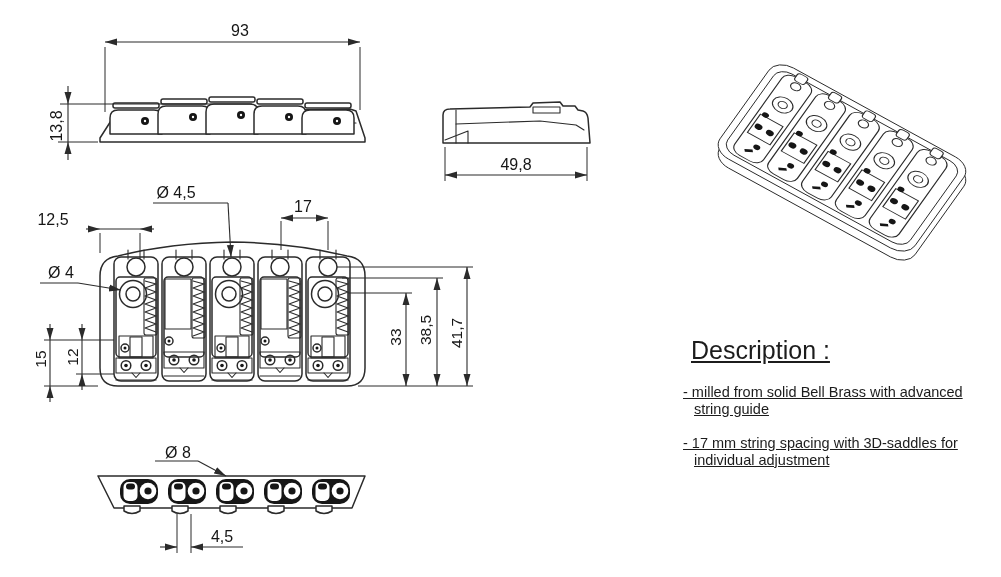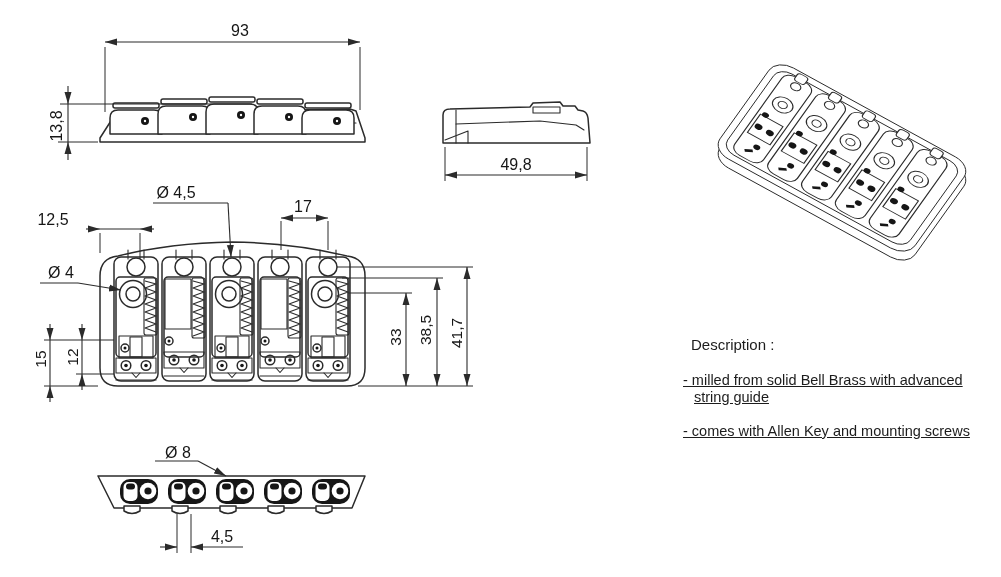--- a/index.html
+++ b/index.html
@@ -12,21 +12,21 @@
   .s  {fill:#ffffff;stroke:#2b2b2b;stroke-width:1.5;stroke-linejoin:round;}
   .sn {fill:none;stroke:#2b2b2b;stroke-width:1.5;stroke-linejoin:round;stroke-linecap:round;}
   .snt{fill:none;stroke:#2b2b2b;stroke-width:1.1;stroke-linejoin:round;stroke-linecap:round;}
   .sd {fill:#161616;stroke:none;}
   .sw {fill:#ffffff;stroke:none;}
   .ext{fill:none;stroke:#2b2b2b;stroke-width:1;}
   .dml{fill:none;stroke:#2b2b2b;stroke-width:1.1;}
   .iso *{vector-effect:non-scaling-stroke;}
   
   .desc{position:absolute;left:683px;top:336px;width:306px;color:#1c1c1c;}
-  .desc-title{font-size:15px;margin:0 0 19px 8px;font-weight:400;}
+  .desc-title{font-size:25px;margin:0 0 19px 8px;font-weight:400;text-decoration:underline;}
   .bullet{font-size:14.5px;line-height:17px;margin:0 0 17px 0;
           padding-left:11px;text-indent:-11px;text-decoration:underline;}
 </style>
 </head>
 <body>
 
 <div class="canvas">
 
 <svg width="1001" height="577" viewBox="0 0 1001 577">
   <defs>
@@ -276,16 +276,16 @@
       <line class="dml" x1="243" y1="547" x2="191" y2="547" marker-end="url(#mE)"></line>
       <text class="dimtxt" x="222" y="542" text-anchor="middle">4,5</text>
     </g>
   </g>
 </svg>
 
 
 <div class="desc">
   <div class="desc-title">Description :</div>
   <div class="bullet">- milled from solid Bell Brass with advanced string guide</div>
-  <div class="bullet">- comes with Allen Key and mounting screws</div>
+  <div class="bullet">- 17 mm string spacing with 3D-saddles for individual adjustment</div>
 </div>
 
 </div>
 
 </body></html>

